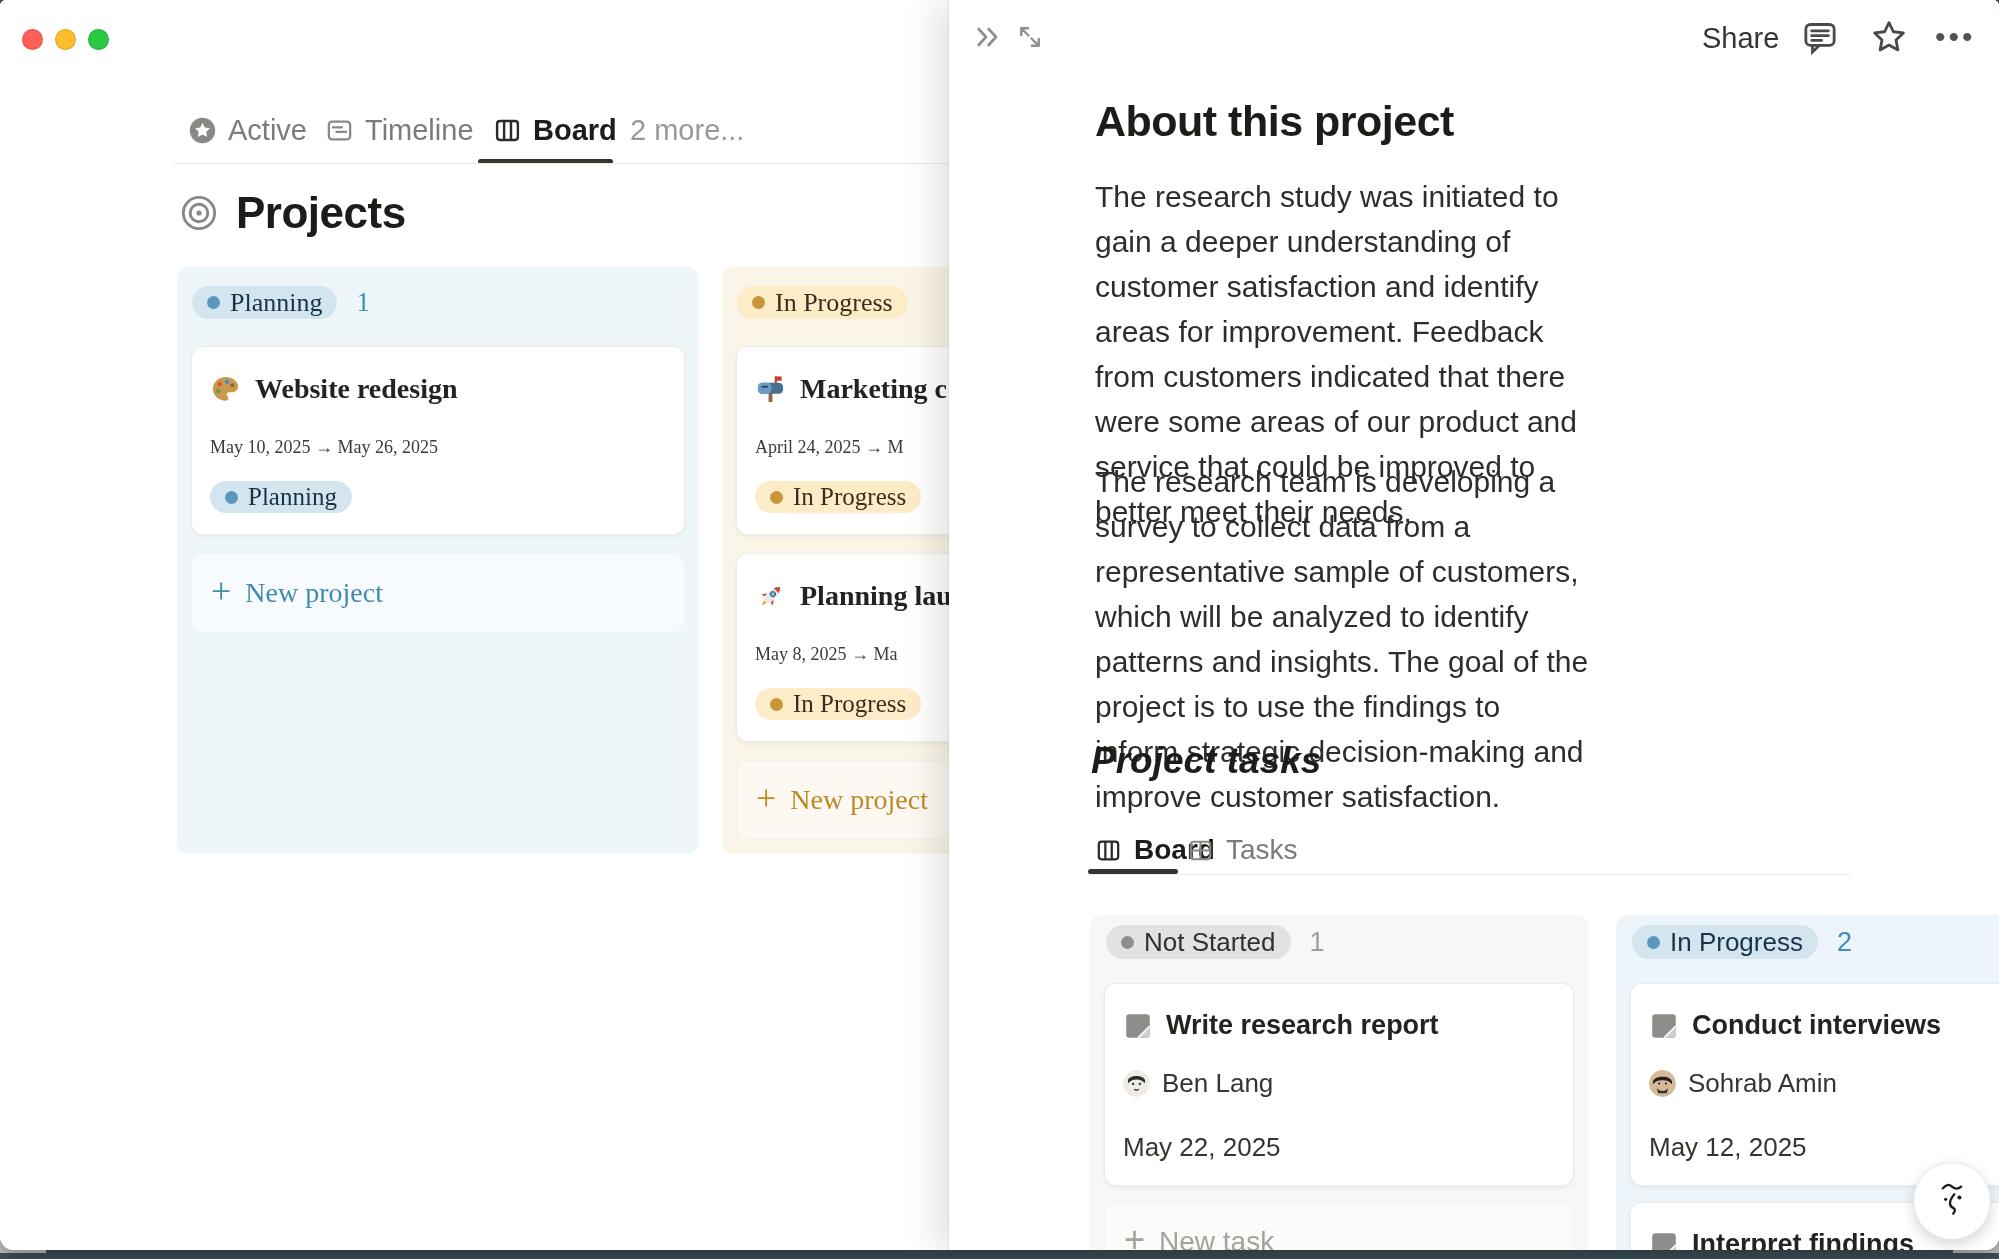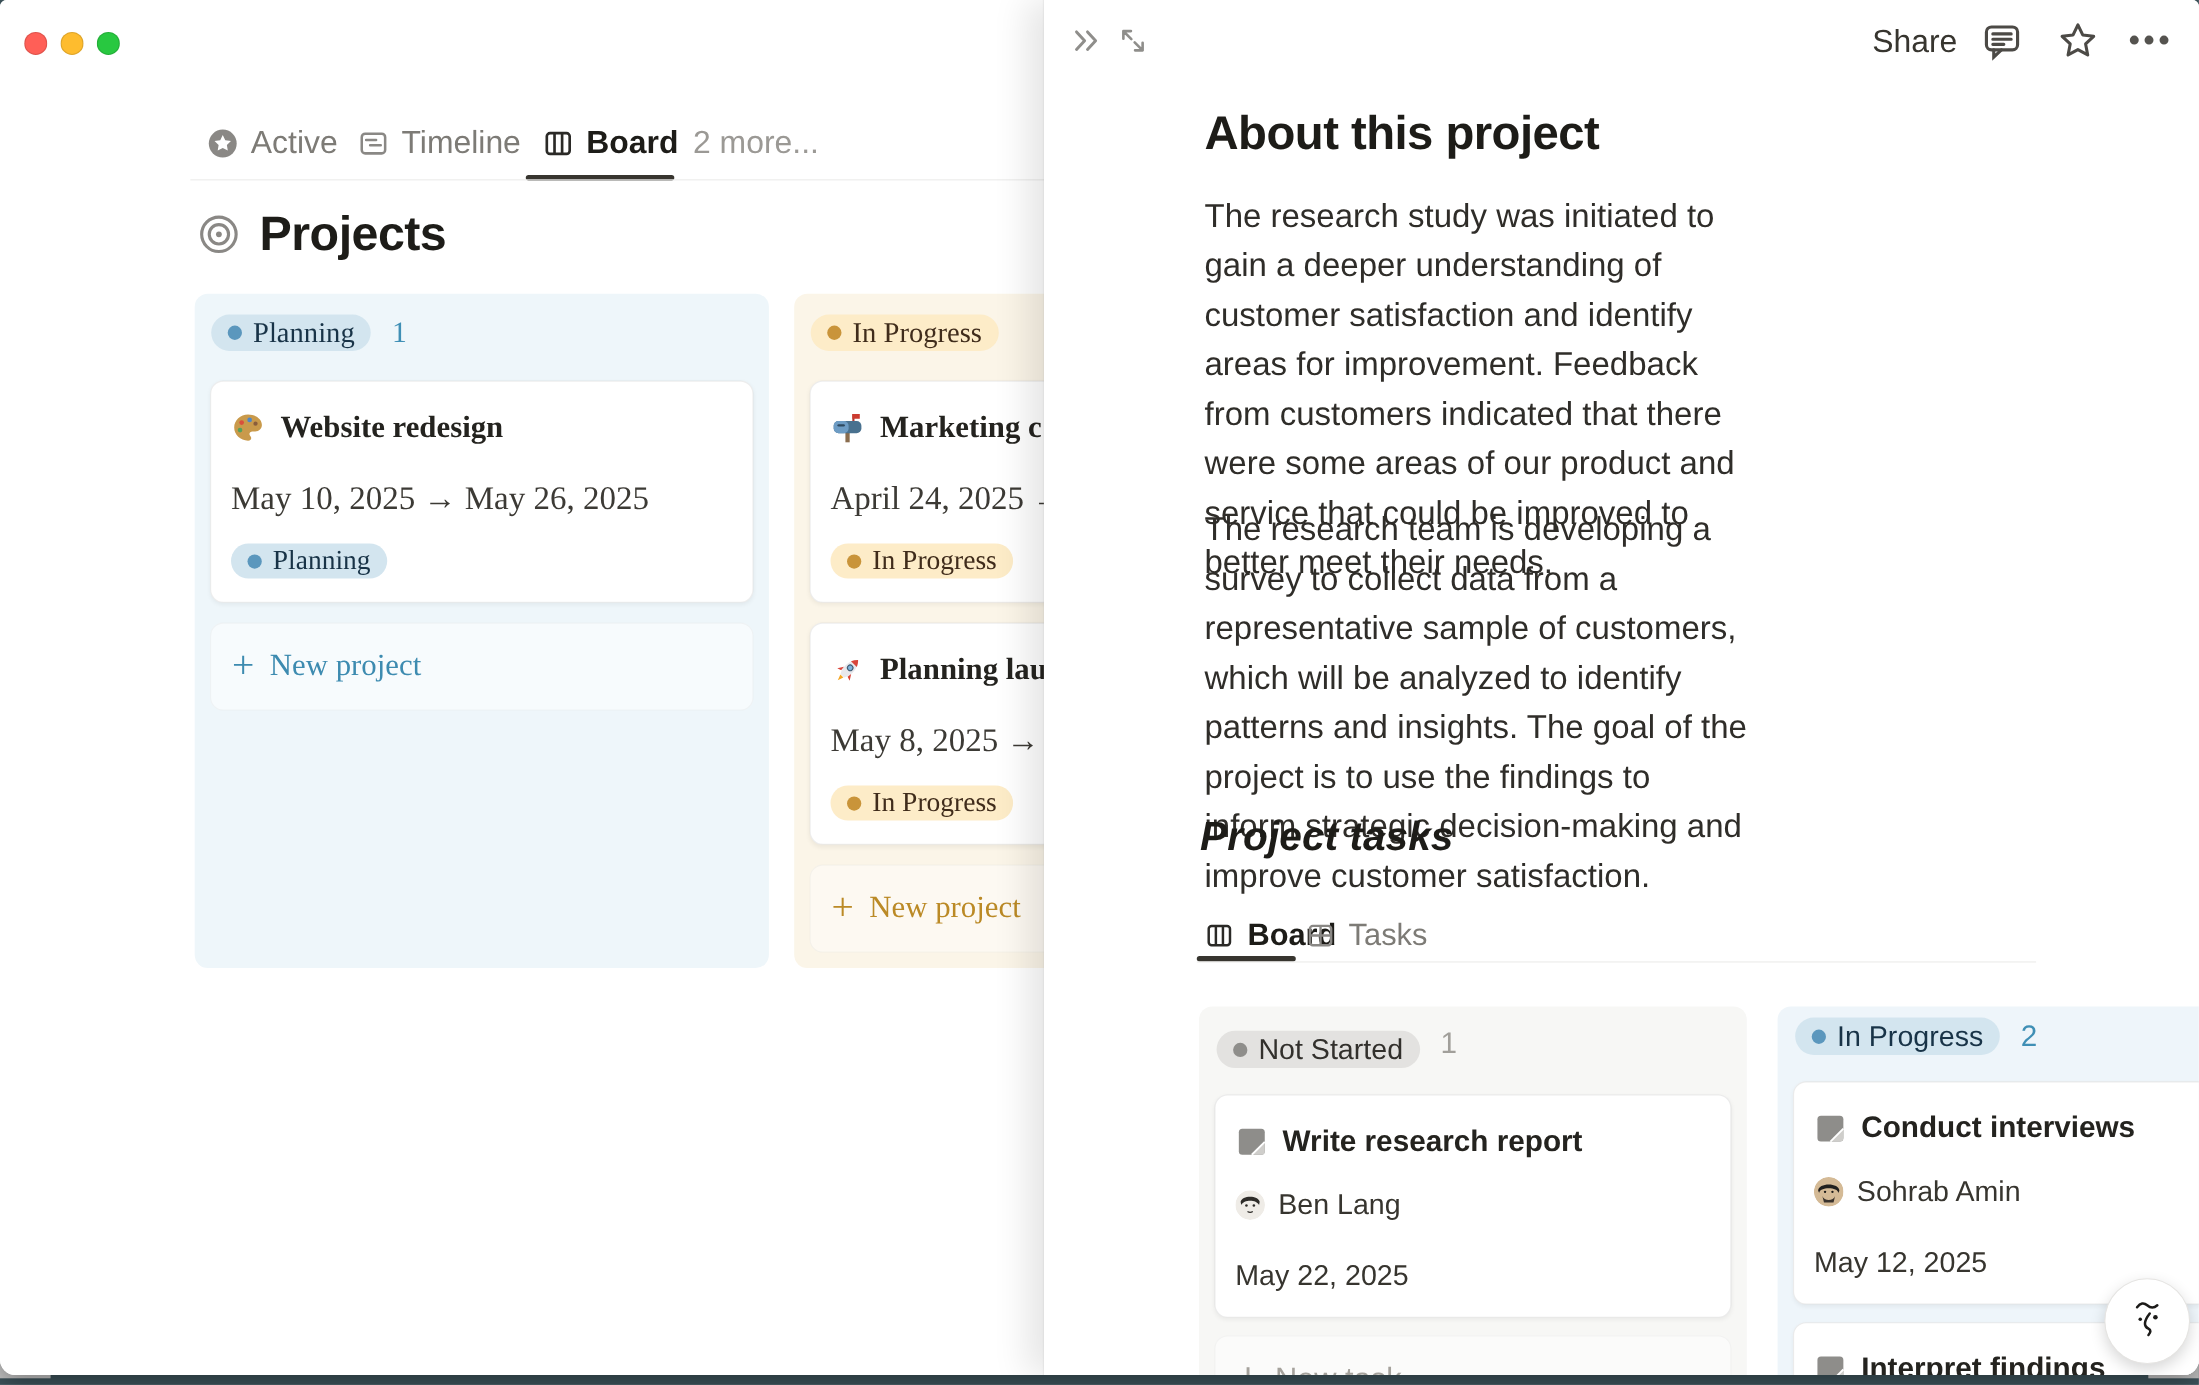--- a/index.html
+++ b/index.html
@@ -44,32 +44,32 @@
   .col-cream { background:#fbf5e8; }
   .col-header { display:flex; align-items:center; gap:19px; margin-bottom:27px; padding-left:1px; }
 
   .pill { height:33px; border-radius:17px; padding:0 15px; display:inline-flex;
           align-items:center; gap:10px; font-size:26px; font-weight:500; white-space:nowrap; }
   .pill .dot { width:13px; height:13px; border-radius:50%; flex:none; }
   .pill-blue   { background:#d3e5ef; color:#183347; }
   .pill-blue   .dot { background:#5b97bd; }
   .pill-yellow { background:#fdecc8; color:#402c1b; }
   .pill-yellow .dot { background:#c9943a; }
-  .pill-gray   { background:#e3e2e0; color:#32302c;margin-top:12px; }
+  .pill-gray   { background:#e3e2e0; color:#32302c; }
   .pill-gray   .dot { background:#8f8e8b; }
 
   .count { font-size:27px; font-weight:500; }
   .count.blue { color:#3f8fb5; }
   .count.gray { color:#a19f9a; }
 
   .card { background:#fff; border-radius:12px; border:1px solid rgba(0,0,0,.07);
           box-shadow:0 2px 4px rgba(15,15,15,.05); padding:26px 18px 21px; margin-bottom:18px; cursor:default; }
   .card-title { display:flex; align-items:center; gap:14px; font-size:28px; font-weight:600;
                 color:#24231f; white-space:nowrap; overflow:hidden; }
-  .card-dates { margin-top:32px; font-size:30px; color:#3c3a35; white-space:nowrap; }
+  .card-dates { margin-top:32px; font-size:18px; color:#3c3a35; white-space:nowrap; }
   .card-chip  { margin-top:23px; }
   .card-chip .pill { height:32px; font-size:25px; }
 
   .add-btn { height:80px; border-radius:12px; display:flex; align-items:center; gap:14px;
              padding:0 19px; font-size:28px; border:1px solid rgba(0,0,0,.035); cursor:default; white-space:nowrap; }
   .add-blue { color:#3d8bb0; background:rgba(255,255,255,.55); }
   .add-gold { color:#bb8a26; background:rgba(255,255,255,.45); }
   .add-gray { color:#a5a29c; background:rgba(255,255,255,.5); }
   .plus { font-size:36px; font-weight:300; line-height:0; position:relative; top:-2px; }
 

